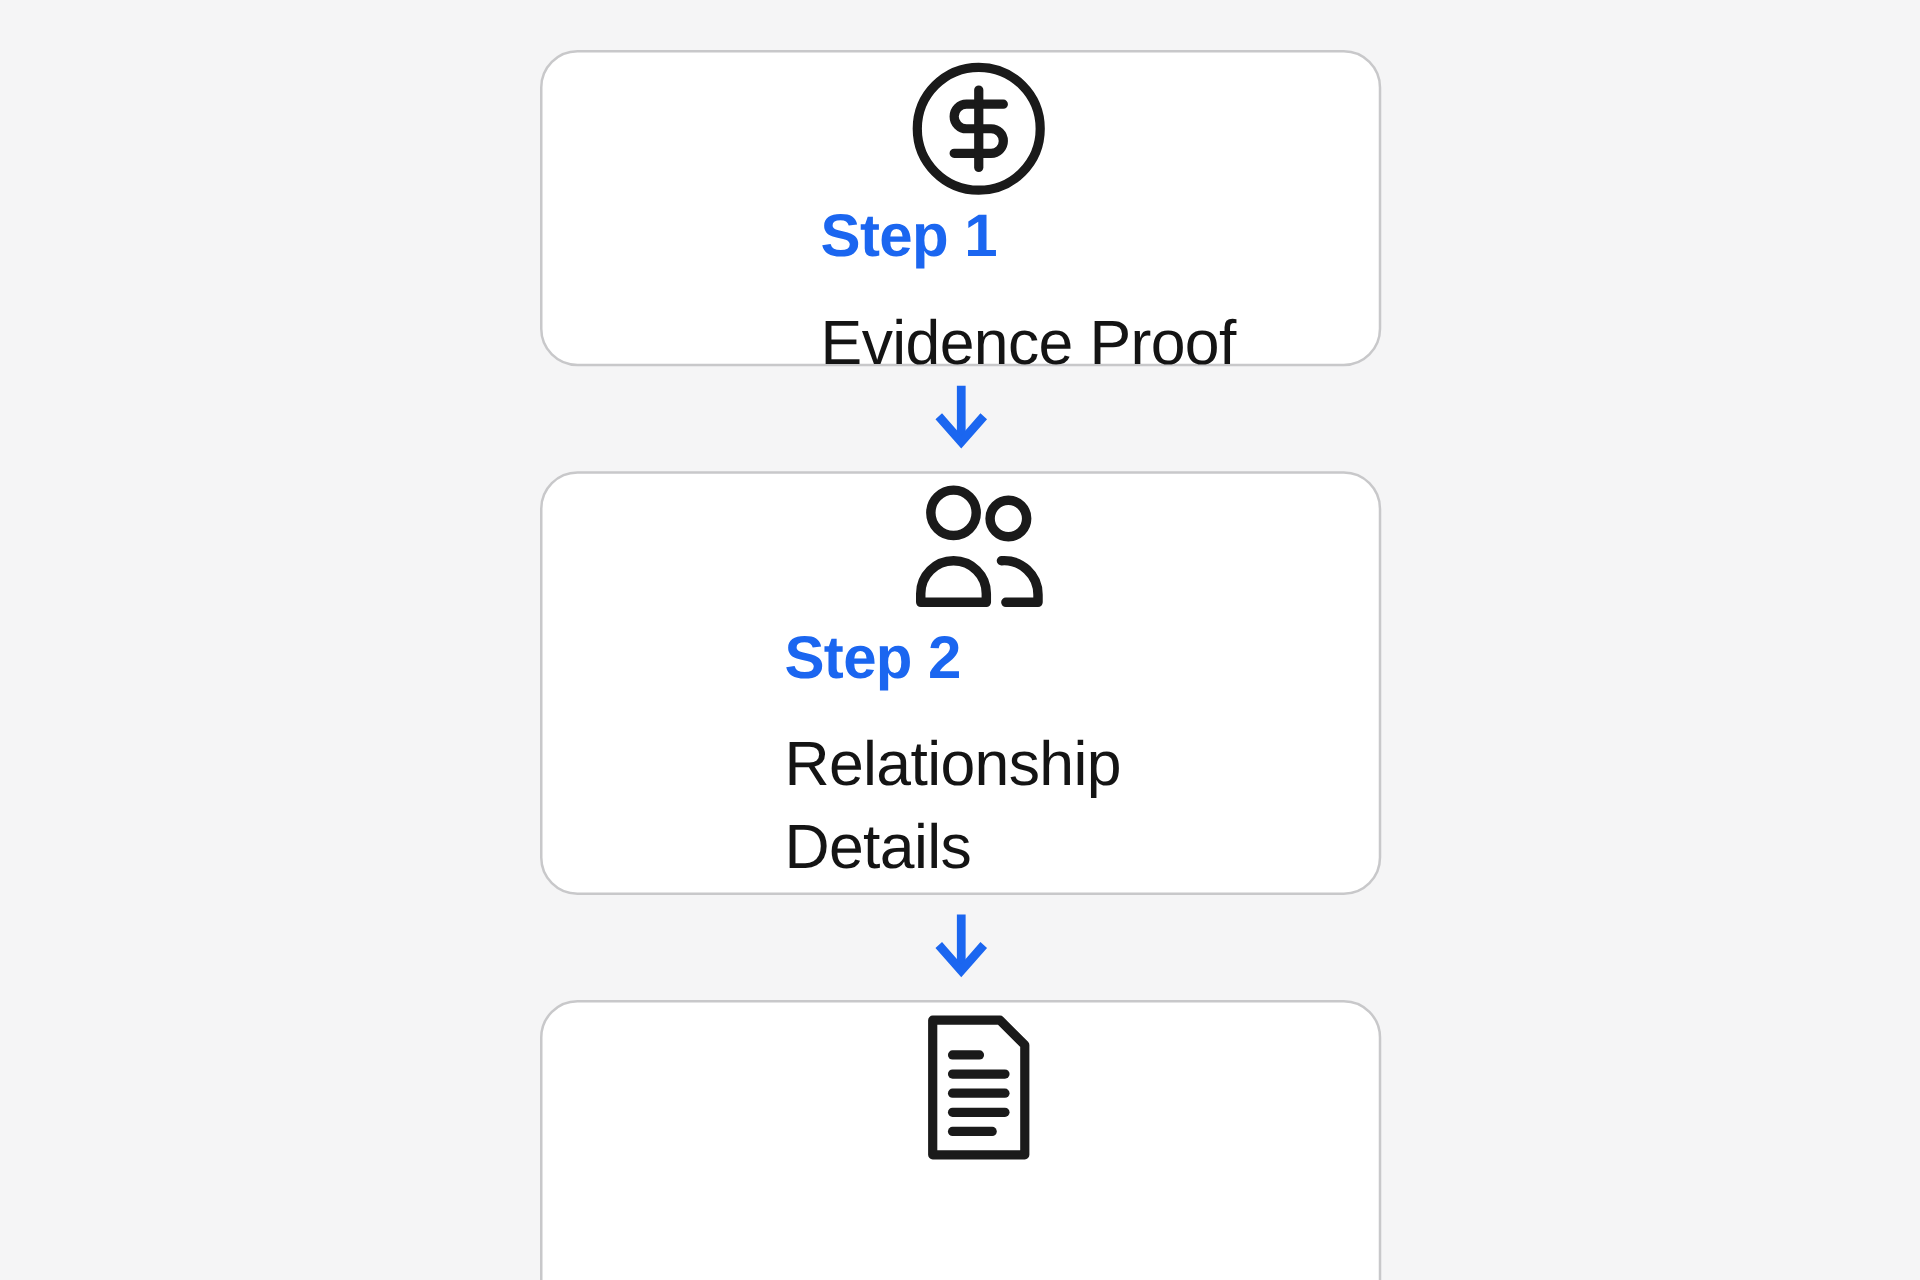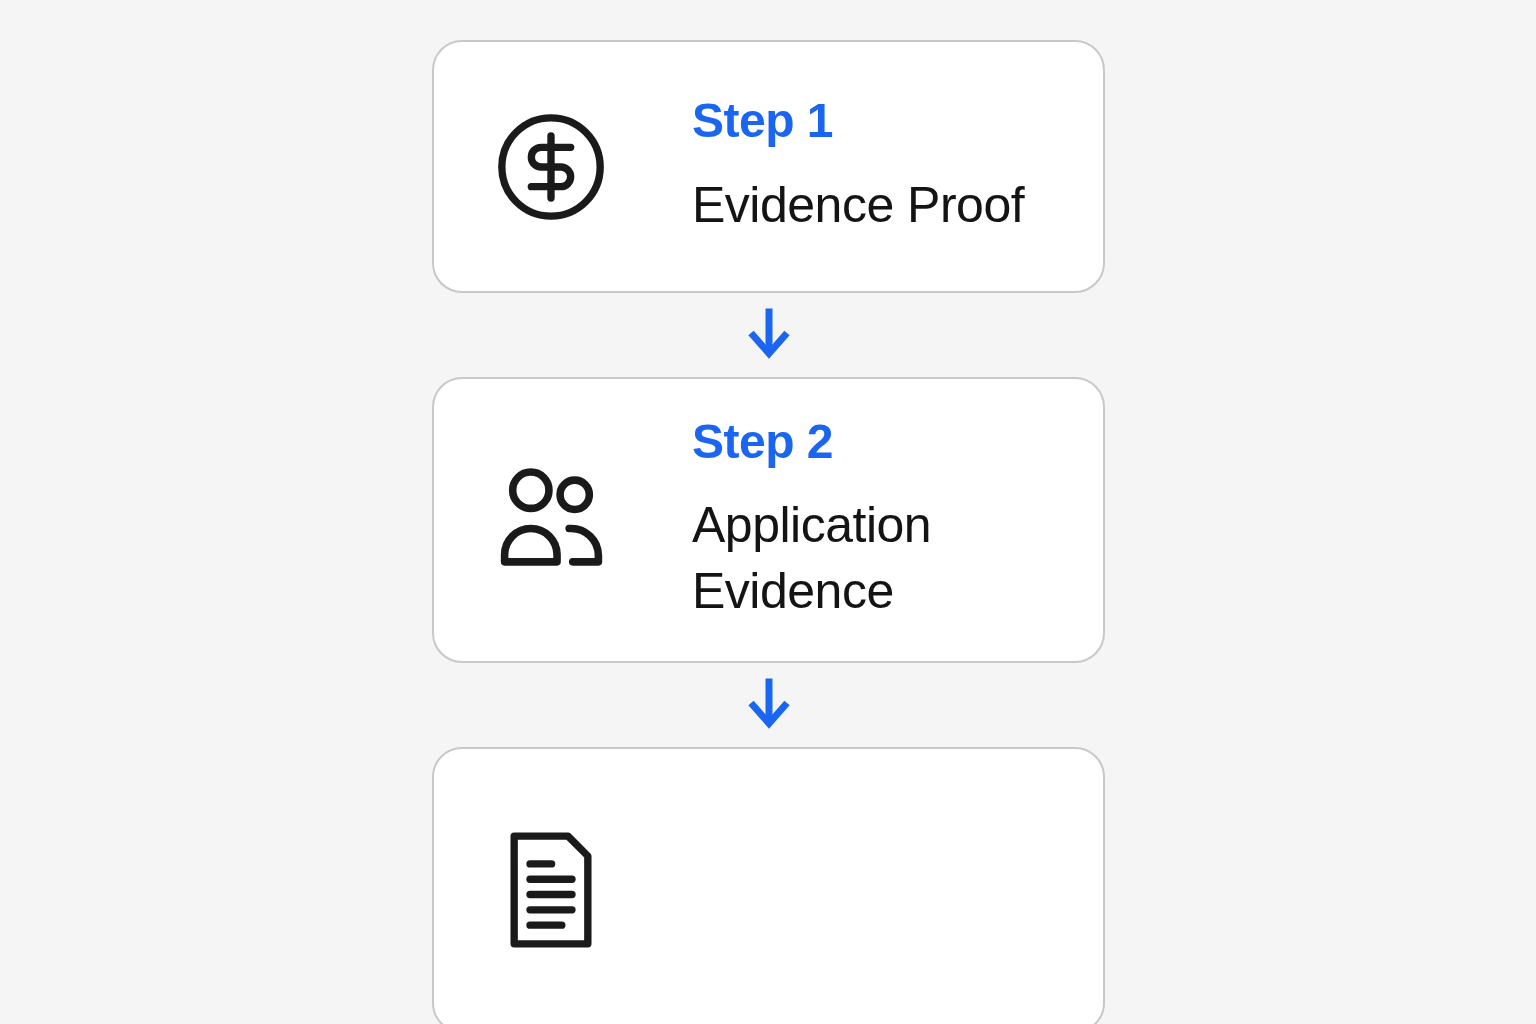--- a/index.html
+++ b/index.html
@@ -20,23 +20,24 @@
   }
   .card {
     box-sizing: border-box;
     width: 673px;
     background: var(--card-bg, #ffffff);
     border: 2px solid var(--card-border, #c8c8ca);
     border-radius: 30px;
     display: flex;
     align-items: center;
     padding: 0 28px 0 56px;
+    flex-direction: column;
   }
   .card-1 { height: 253px; }
-  .card-2 { height: 286px; }
+  .card-2 { height: 339px; }
   .card-3 { height: 286px; }
   .step-icon {
     width: 122px;
     flex: 0 0 122px;
     display: flex;
     align-items: center;
     justify-content: center;
     color: var(--icon-stroke, #1a1a1a);
   }
   .step-icon svg { display: block; }
@@ -97,21 +98,21 @@
     <span class="step-icon">
       <svg width="122" height="116" viewBox="0 0 24 23" fill="none" stroke="currentColor" stroke-width="1.5" stroke-linecap="round" stroke-linejoin="round">
         <circle cx="8" cy="5.6" r="3.6"></circle>
         <path d="M2.8 19.8 V18.4 a5.2 5.2 0 0 1 10.4 0 V19.8 Z"></path>
         <circle cx="16.7" cy="6.5" r="2.9"></circle>
         <path d="M15.6 13.2 a5.4 5.4 0 0 1 5.8 5.4 V19.8 H16.3"></path>
       </svg>
     </span>
     <div class="step-text">
       <div class="step-label">Step 2</div>
-      <div class="step-title">Application Evidence</div>
+      <div class="step-title">Relationship Details</div>
     </div>
   </section>
 
   <div class="connector">
     <span>
       <svg width="50" height="56" viewBox="0 0 50 56" fill="none" stroke="currentColor" stroke-width="7" stroke-linecap="butt" stroke-linejoin="miter">
         <path d="M25 1.5 V42"></path>
         <path d="M7 26 L25 46.5 L43 26"></path>
       </svg>
     </span>

